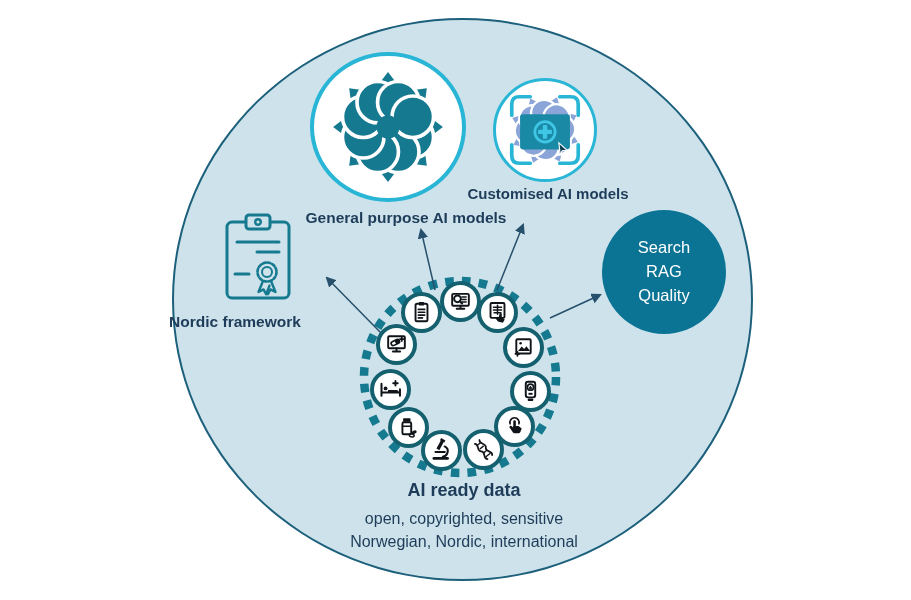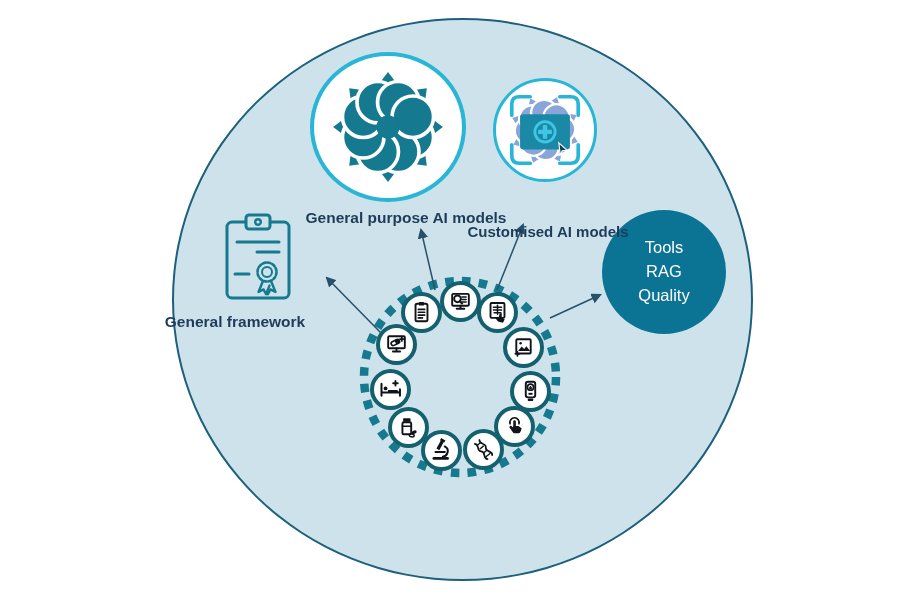--- a/index.html
+++ b/index.html
@@ -35,21 +35,21 @@
     display:flex; flex-direction:column; align-items:center; justify-content:center;
     color:#fff; font-size:16.5px; line-height:1.45; text-align:center;
   }
   .quality-icon{position:absolute; left:224px; top:212px; z-index:3;}
 
   .node-label{
     position:absolute; z-index:4; color:var(--navy); font-weight:bold;
     text-align:center;
   }
   .label-general{left:256px; top:209px; width:300px; font-size:15.5px;}
-  .label-custom{left:448px; top:185px; width:200px; font-size:15px;margin-top:38px;}
+  .label-custom{left:448px; top:185px; width:200px; font-size:15px;}
   .label-quality{left:135px; top:313px; width:200px; font-size:15.5px;}
 
   .data-word{
     position:absolute; left:360px; top:355px; width:200px; z-index:4;
     text-align:center; color:var(--teal); font-weight:bold; font-size:37px;
     letter-spacing:-0.5px;
   }
   .caption{
     position:absolute; left:264px; top:480px; width:400px; z-index:4;
     text-align:center; color:var(--navy);
@@ -132,21 +132,21 @@
       </g>
       <rect x="-27" y="-17" width="54" height="38" rx="3" fill="#1a89a6"></rect>
       <circle cx="0" cy="2" r="11" fill="none" stroke="#3fc6e4" stroke-width="3"></circle>
       <rect x="-7.5" y="-0.4" width="15" height="4.8" rx="1" fill="#3fc6e4"></rect>
       <rect x="-2.4" y="-5.5" width="4.8" height="15" rx="1" fill="#3fc6e4"></rect>
       <path d="M15,14 L24,22 L18.6,22.4 L16.6,27.5 Z" fill="#0d3e52" stroke="#ffffff" stroke-width="1.2"></path>
     </svg>
   </div>
 
   <div class="tools-circle">
-    <span>Tools</span>
+    <span>Search</span>
     <span>RAG</span>
     <span>Quality</span>
   </div>
 
   <div class="quality-icon">
     <svg width="68" height="90" viewBox="0 0 68 90" fill="none" stroke="var(--teal)" stroke-linecap="round" stroke-linejoin="round">
       <rect x="3" y="10" width="62" height="76" rx="5" stroke-width="3"></rect>
       <rect x="22" y="3" width="24" height="14" rx="3" stroke-width="3" fill="var(--light-blue)"></rect>
       <circle cx="34" cy="10" r="2.8" stroke-width="2.4"></circle>
       <line x1="13" y1="30" x2="55" y2="30" stroke-width="3"></line>
@@ -154,22 +154,27 @@
       <line x1="11" y1="62" x2="25" y2="62" stroke-width="3"></line>
       <circle cx="43" cy="60" r="9.5" stroke-width="2.6" stroke-dasharray="3 2"></circle>
       <circle cx="43" cy="60" r="5" stroke-width="2"></circle>
       <path d="M39,69 l-4.5,11 5,-2.6 2.6,4.8 3.4,-8.6" stroke-width="2.4"></path>
       <path d="M47,69 l4.5,11 -5,-2.6 -2.6,4.8" stroke-width="2.4"></path>
     </svg>
   </div>
 
   <div class="node-label label-general">General purpose AI models</div>
   <div class="node-label label-custom">Customised AI models</div>
-  <div class="node-label label-quality">General framework</div>
-
+  <div class="node-label label-quality">Nordic framework</div>
+
+  <div class="caption">
+    <div class="cap-title">AI ready data</div>
+    <div class="cap-line">open, copyrighted, sensitive</div>
+    <div class="cap-line">Norwegian, Nordic, international</div>
+  </div>
 
   <div id="icon-layer">
       <div class="small-icon" style="left: 400.5px; top: 291.5px;">
         <svg viewBox="0 0 24 24">
           <rect x="6.7" y="4.2" width="10.6" height="15.6" rx="1.4" stroke="#101418" fill="none" stroke-linecap="round" stroke-linejoin="round" stroke-width="1.7"></rect>
           <rect x="9.7" y="2.6" width="4.6" height="3.2" rx="0.8" fill="#101418"></rect>
           <g stroke="#101418" fill="none" stroke-linecap="round" stroke-linejoin="round" stroke-width="1.5">
             <line x1="9.2" y1="9.3" x2="14.8" y2="9.3"></line>
             <line x1="9.2" y1="11.8" x2="14.8" y2="11.8"></line>
             <line x1="9.2" y1="14.3" x2="14.8" y2="14.3"></line>

